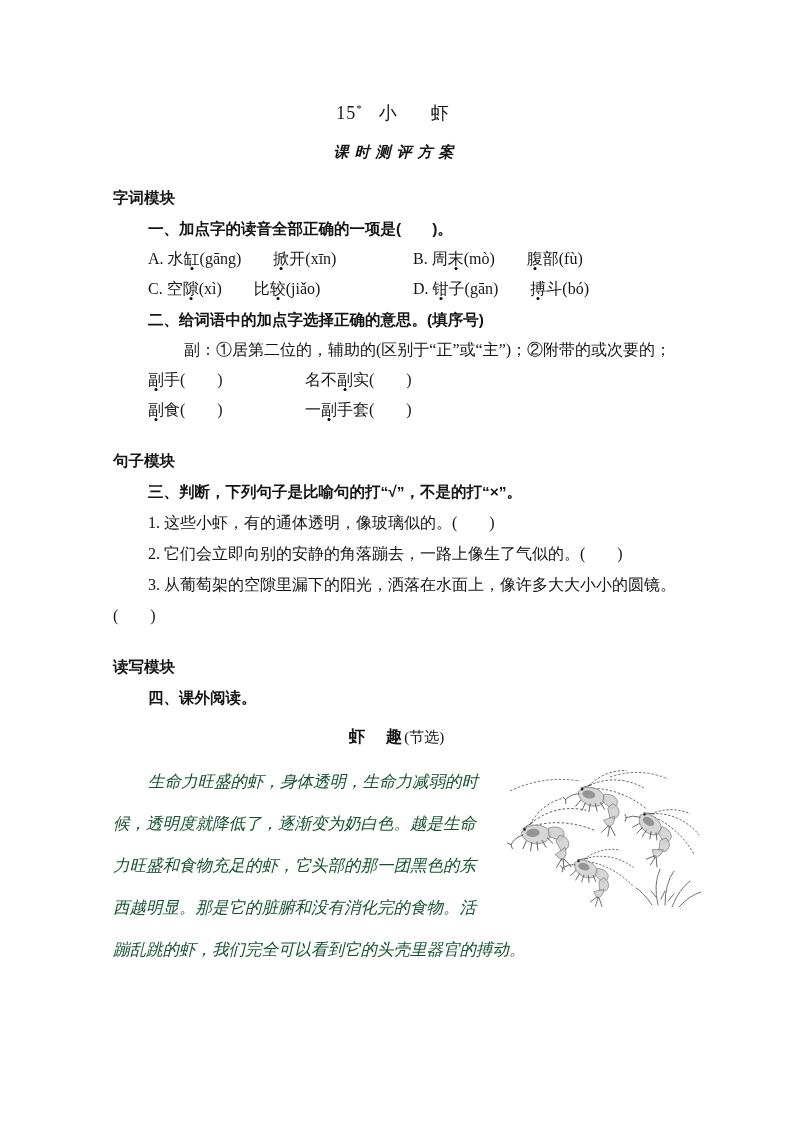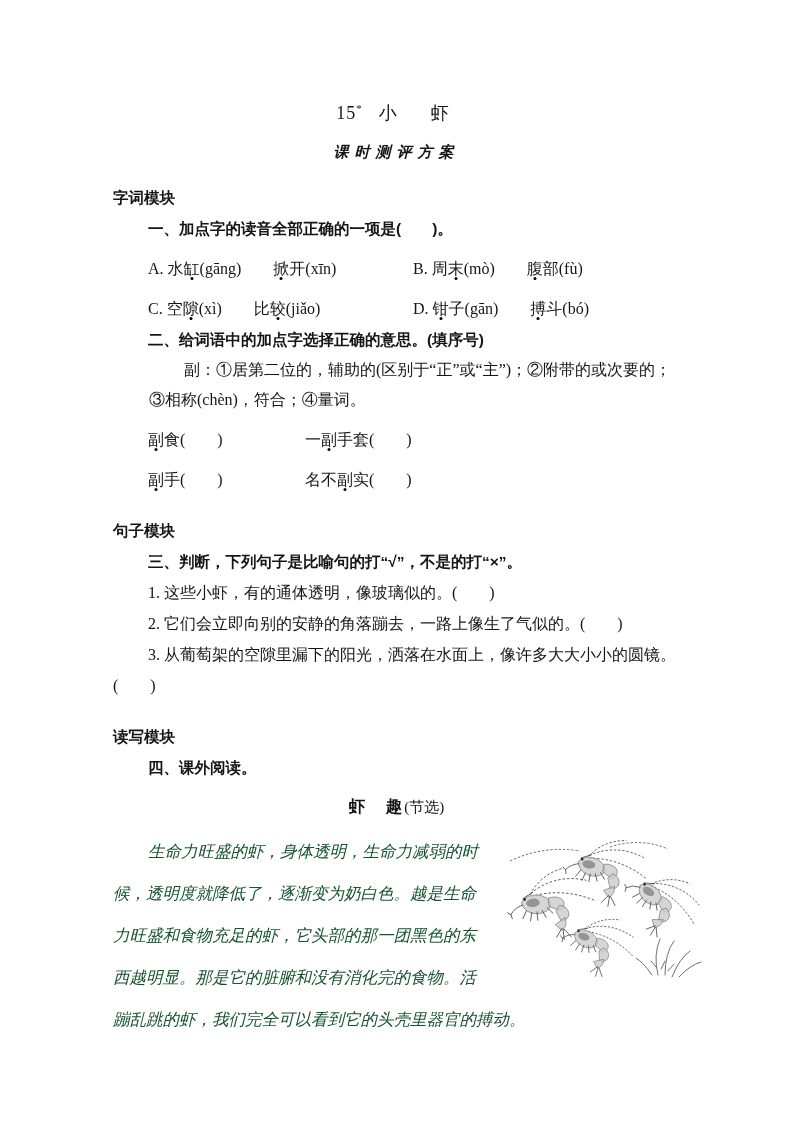--- a/index.html
+++ b/index.html
@@ -26,21 +26,21 @@
     margin-top:21px;line-height:30px;font-size:15.5px;font-weight:bold;
     font-family:"Liberation Sans","DejaVu Sans",sans-serif;
   }
   .q-stem{
     line-height:31px;font-size:15.5px;font-weight:bold;text-indent:35px;
     font-family:"Liberation Sans","DejaVu Sans",sans-serif;white-space:nowrap;
   }
   
   .line{line-height:30px;white-space:nowrap;margin-left:36px;}
   .indent{text-indent:35px;}
-  .opt-row,.word-row{display:flex;line-height:30px;margin-top:10px;}
+  .opt-row,.word-row{display:flex;line-height:30px;}
   .opt-cell{white-space:nowrap;}
   .opt-first{margin-left:35px;width:265px;}
   .word-cell{white-space:nowrap;}
   .word-first{margin-left:35px;width:157px;}
   .sentence{line-height:31px;text-indent:35px;white-space:nowrap;}
   .blank-line{line-height:31px;white-space:nowrap;}
   
   .em{position:relative;}
   .em::after{
     content:"";position:absolute;left:50%;bottom:-3px;width:3px;height:3px;
@@ -75,28 +75,27 @@
     <div class="opt-cell opt-first"><span>A. 水</span><span class="em">缸</span><span>(gāng)　　</span><span class="em">掀</span><span>开(xīn)</span></div>
     <div class="opt-cell"><span>B. 周</span><span class="em">末</span><span>(mò)　　</span><span class="em">腹</span><span>部(fù)</span></div>
   </div>
   <div class="opt-row">
     <div class="opt-cell opt-first"><span>C. 空</span><span class="em">隙</span><span>(xì)　　比</span><span class="em">较</span><span>(jiǎo)</span></div>
     <div class="opt-cell"><span>D. </span><span class="em">钳</span><span>子(gān)　　</span><span class="em">搏</span><span>斗(bó)</span></div>
   </div>
 
   <div class="q-stem">二、给词语中的加点字选择正确的意思。(填序号)</div>
   <div class="line indent">副：①居第二位的，辅助的(区别于“正”或“主”)；②附带的或次要的；</div>
-  <div class="line">③相称(chèn)，符合；④量词。</div>
+  <div class="word-row">
+    <div class="word-cell word-first"><span class="em">副</span><span>手(　　)</span></div>
+    <div class="word-cell"><span>名不</span><span class="em">副</span><span>实(　　)</span></div>
+  </div>
   <div class="word-row">
     <div class="word-cell word-first"><span class="em">副</span><span>食(　　)</span></div>
     <div class="word-cell"><span>一</span><span class="em">副</span><span>手套(　　)</span></div>
-  </div>
-  <div class="word-row">
-    <div class="word-cell word-first"><span class="em">副</span><span>手(　　)</span></div>
-    <div class="word-cell"><span>名不</span><span class="em">副</span><span>实(　　)</span></div>
   </div>
 
   <div class="mod-heading">句子模块</div>
   <div class="q-stem">三、判断，下列句子是比喻句的打“√”，不是的打“×”。</div>
   <div class="sentence">1. 这些小虾，有的通体透明，像玻璃似的。(　　)</div>
   <div class="sentence">2. 它们会立即向别的安静的角落蹦去，一路上像生了气似的。(　　)</div>
   <div class="sentence">3. 从葡萄架的空隙里漏下的阳光，洒落在水面上，像许多大大小小的圆镜。</div>
   <div class="blank-line">(　　)</div>
 
   <div class="mod-heading">读写模块</div>

